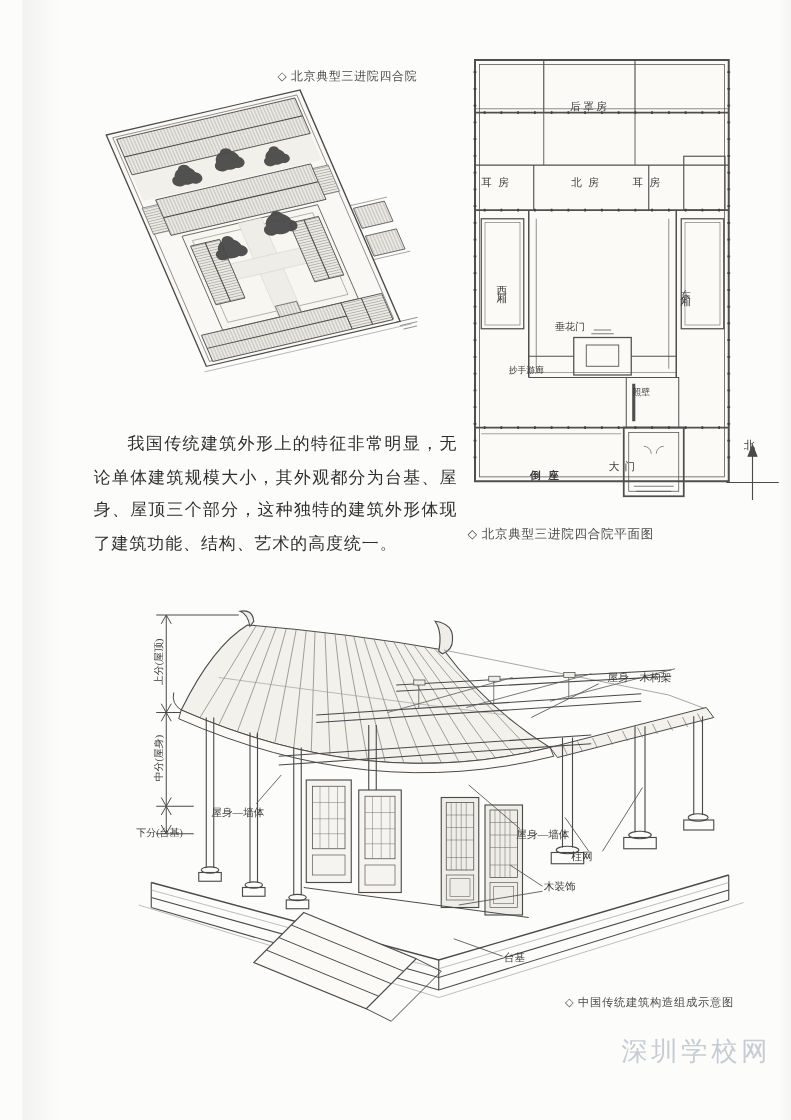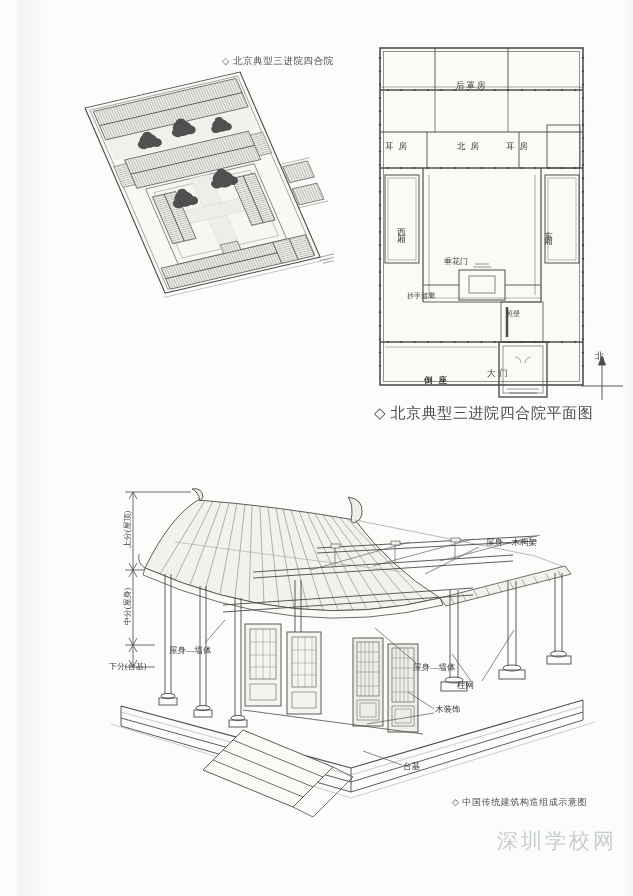--- a/index.html
+++ b/index.html
@@ -152,22 +152,23 @@
   <div class="plan-label" style="left:595px;top:350px;font-size:9px;">北</div>
 
   <svg class="abs" style="left:578px;top:350px;" width="48" height="56" viewBox="0 0 48 56">
     <g stroke="#4a4a4a" stroke-width="0.9" fill="#4a4a4a">
       <path d="M24,14 V50" fill="none"></path>
       <polygon points="24,6 20.5,15 27.5,15"></polygon>
       <path d="M3,36 H45" fill="none"></path>
     </g>
   </svg>
 
-  <div class="abs caption" style="left:374px;top:404px;font-size:15px;">◇ 北京典型三进院四合院平面图</div>
-
+  <div class="abs caption" style="left:374px;top:420px;font-size:10px;">◇ 北京典型三进院四合院平面图</div>
+
+  <div class="body-text">我国传统建筑外形上的特征非常明显，无论单体建筑规模大小，其外观都分为台基、屋身、屋顶三个部分，这种独特的建筑外形体现了建筑功能、结构、艺术的高度统一。</div>
 
   <svg class="abs" style="left:105px;top:462px;" width="495" height="360" viewBox="0 0 495 360">
     <g stroke="#4a4a4a" fill="none" stroke-width="0.9">
 
       <g stroke-width="0.8">
         <path d="M28,30 V205"></path>
         <path d="M20,30 H86 M20,108 H52 M20,183 H50 M20,205 H50"></path>
         <path d="M24,37 L28,30 L32,37 M24,101 L28,108 L32,101 M24,115 L28,108 L32,115 M24,176 L28,183 L32,176 M24,190 L28,183 L32,190 M24,198 L28,205 L32,198"></path>
       </g>
 

